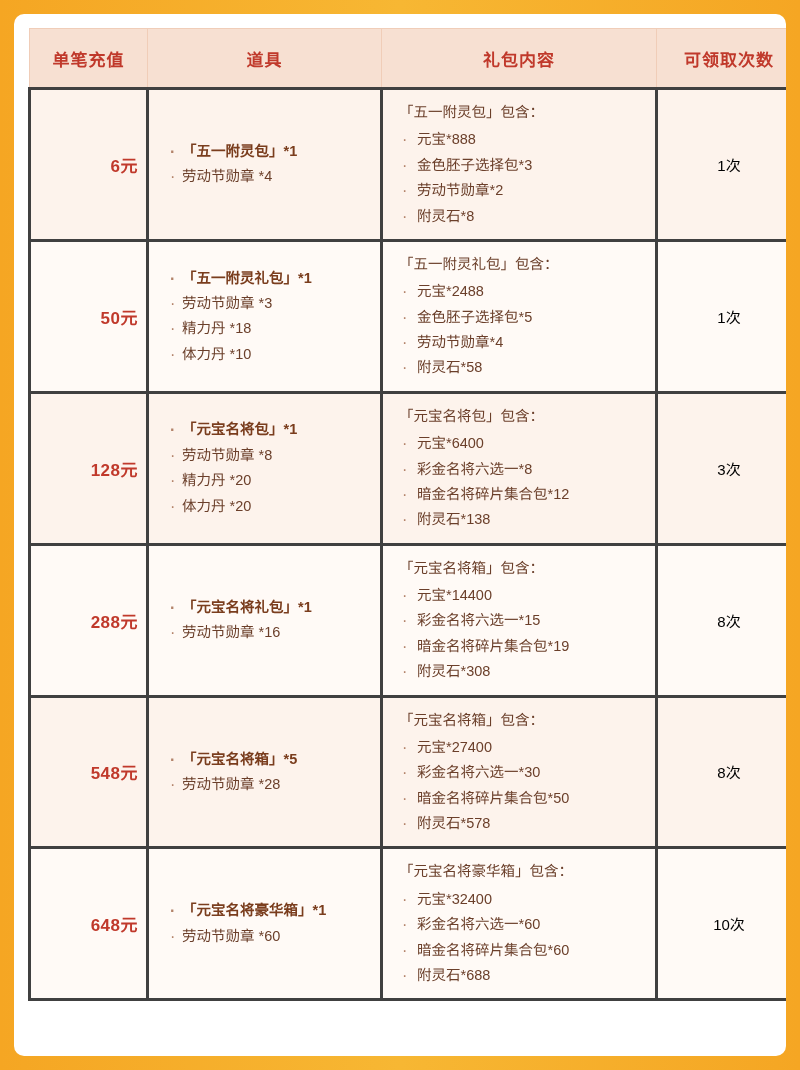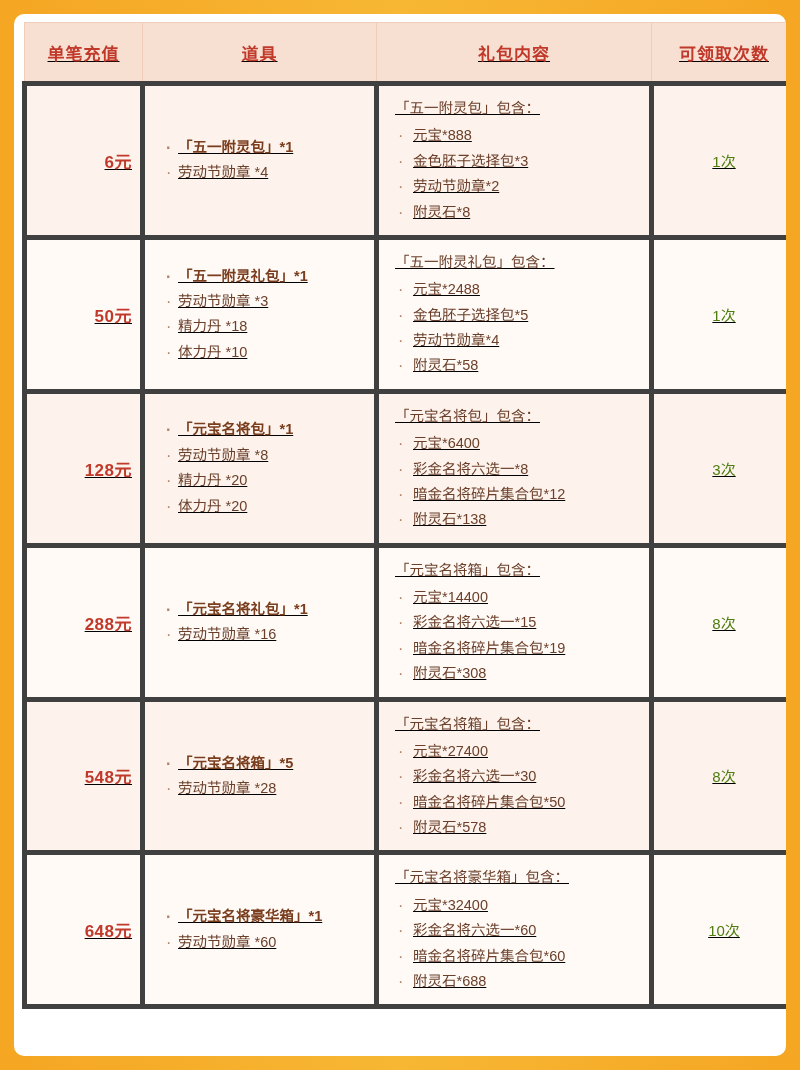--- a/index.html
+++ b/index.html
@@ -20,22 +20,21 @@
     background: linear-gradient(90deg, #f5a623 0%, #f7b733 50%, #f5a623 100%);
     padding: 14px 14px 14px 14px;
   }
   .table-wrap {
     box-sizing: border-box;
     width: 772px;
     height: 1042px;
     background: #ffffff;
     border-radius: 10px;
     overflow: hidden;
-    padding: 8px;
-    text-decoration: underline;
+    padding: 14px;
   }
   table.reward-table {
     border-collapse: collapse;
     width: 772px;
     table-layout: fixed;
   }
   table.reward-table col.c-amount { width: 118px; }
   table.reward-table col.c-items { width: 234px; }
   table.reward-table col.c-content { width: 275px; }
   table.reward-table col.c-times { width: 145px; }
@@ -45,37 +44,37 @@
     color: #c0392b;
     font-size: 17px;
     font-weight: bold;
     letter-spacing: 1px;
     height: 56px;
     border: 1px solid #f0cdb8;
     text-align: center;
     vertical-align: middle;
   }
   tbody td {
-    border: 5px solid #404040;
+    border: 3px solid #404040;
     vertical-align: middle;
     padding: 10px 8px;
   }
   tbody tr.row-odd td { background: #fdf3ec; }
   tbody tr.row-even td { background: #fffaf6; }
 
   td.amount {
     text-align: right;
     color: #c0392b;
     font-size: 17px;
     font-weight: bold;
     letter-spacing: 0.5px;
   }
   td.times {
     text-align: center;
-    color: #4d7c0f;
+    color: #000000;
     font-size: 15px;
   }
   td.items, td.content {
     color: #6b3f2a;
     font-size: 14.5px;
     line-height: 1.75;
   }
   td.items { padding-left: 18px; margin-top: 24px; }
   td.content { padding-left: 16px; }
 

